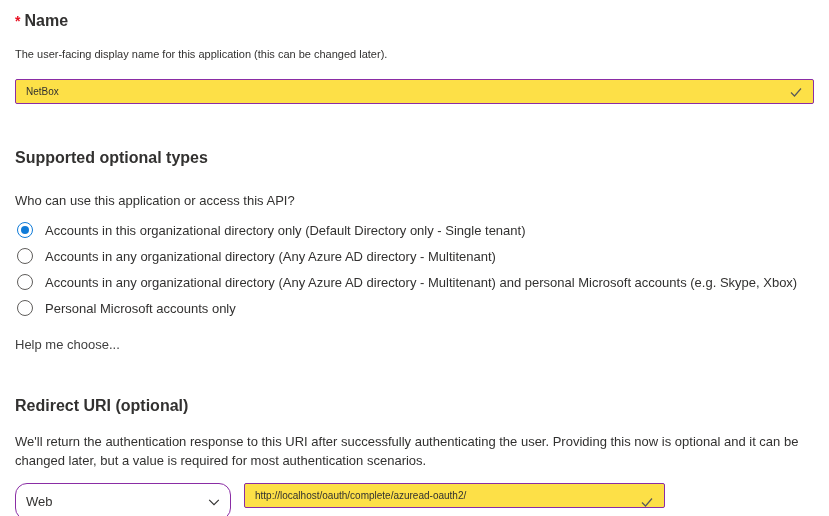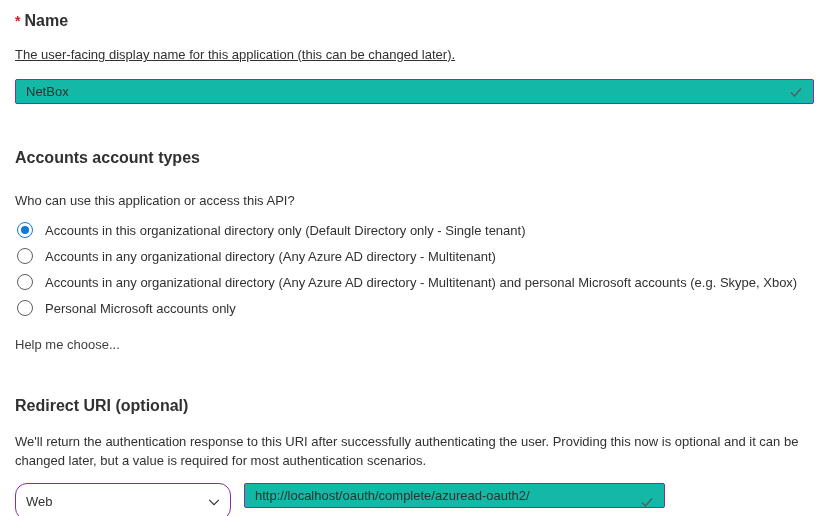--- a/index.html
+++ b/index.html
@@ -9,33 +9,33 @@
     color: #323130;
     padding: 10px 15px 0 15px;
   }
   .section-title {
     font-size: 16px;
     font-weight: 700;
     color: #323130;
     line-height: 22px;
   }
   .required-star { color: #e81123; margin-right: 4px; font-size: 14px; }
-  .desc { font-size: 13px; color: #323130; margin-top: 13px; line-height: 19px; text-decoration: underline; }
+  .desc { font-size: 11px; color: #323130; margin-top: 13px; line-height: 19px; }
   .field-wrap { position: relative; margin-top: 15px; }
   .text-input {
     width: 100%;
     height: 25px;
     border: 1px solid #8a2da5;
     border-radius: 2px;
     font-family: "Liberation Sans", "DejaVu Sans", sans-serif;
-    font-size: 13px;
+    font-size: 10px;
     color: #323130;
     padding: 0 30px 0 10px;
     outline: none;
-    background: #14b8a6;
+    background: #fde047;
   }
   .check-icon {
     position: absolute;
     right: 10px;
     top: 50%;
     transform: translateY(-50%);
     display: flex;
     pointer-events: none;
   }
   .section { margin-top: 43px; }
@@ -104,21 +104,21 @@
     <input class="text-input" type="text" value="NetBox" style="">
     <span class="check-icon">
       <svg width="16" height="16" viewBox="0 0 16 16">
           <path d="M3 8.5 L6.5 12 L13 4.5" fill="none" stroke="#5a5a5a" stroke-width="1.2"></path>
         </svg>
     </span>
   </div>
 </div>
 
 <div class="section">
-  <div class="section-title">Accounts account types</div>
+  <div class="section-title">Supported optional types</div>
   <div class="question">Who can use this application or access this API?</div>
   <div class="radio-group">
     <div class="radio-row selected">
       <span class="radio">
           <span class="dot"></span>
         </span>
       <span class="radio-label">Accounts in this organizational directory only (Default Directory only - Single tenant)</span>
     </div>
     <div class="radio-row">
       <span class="radio"></span>

